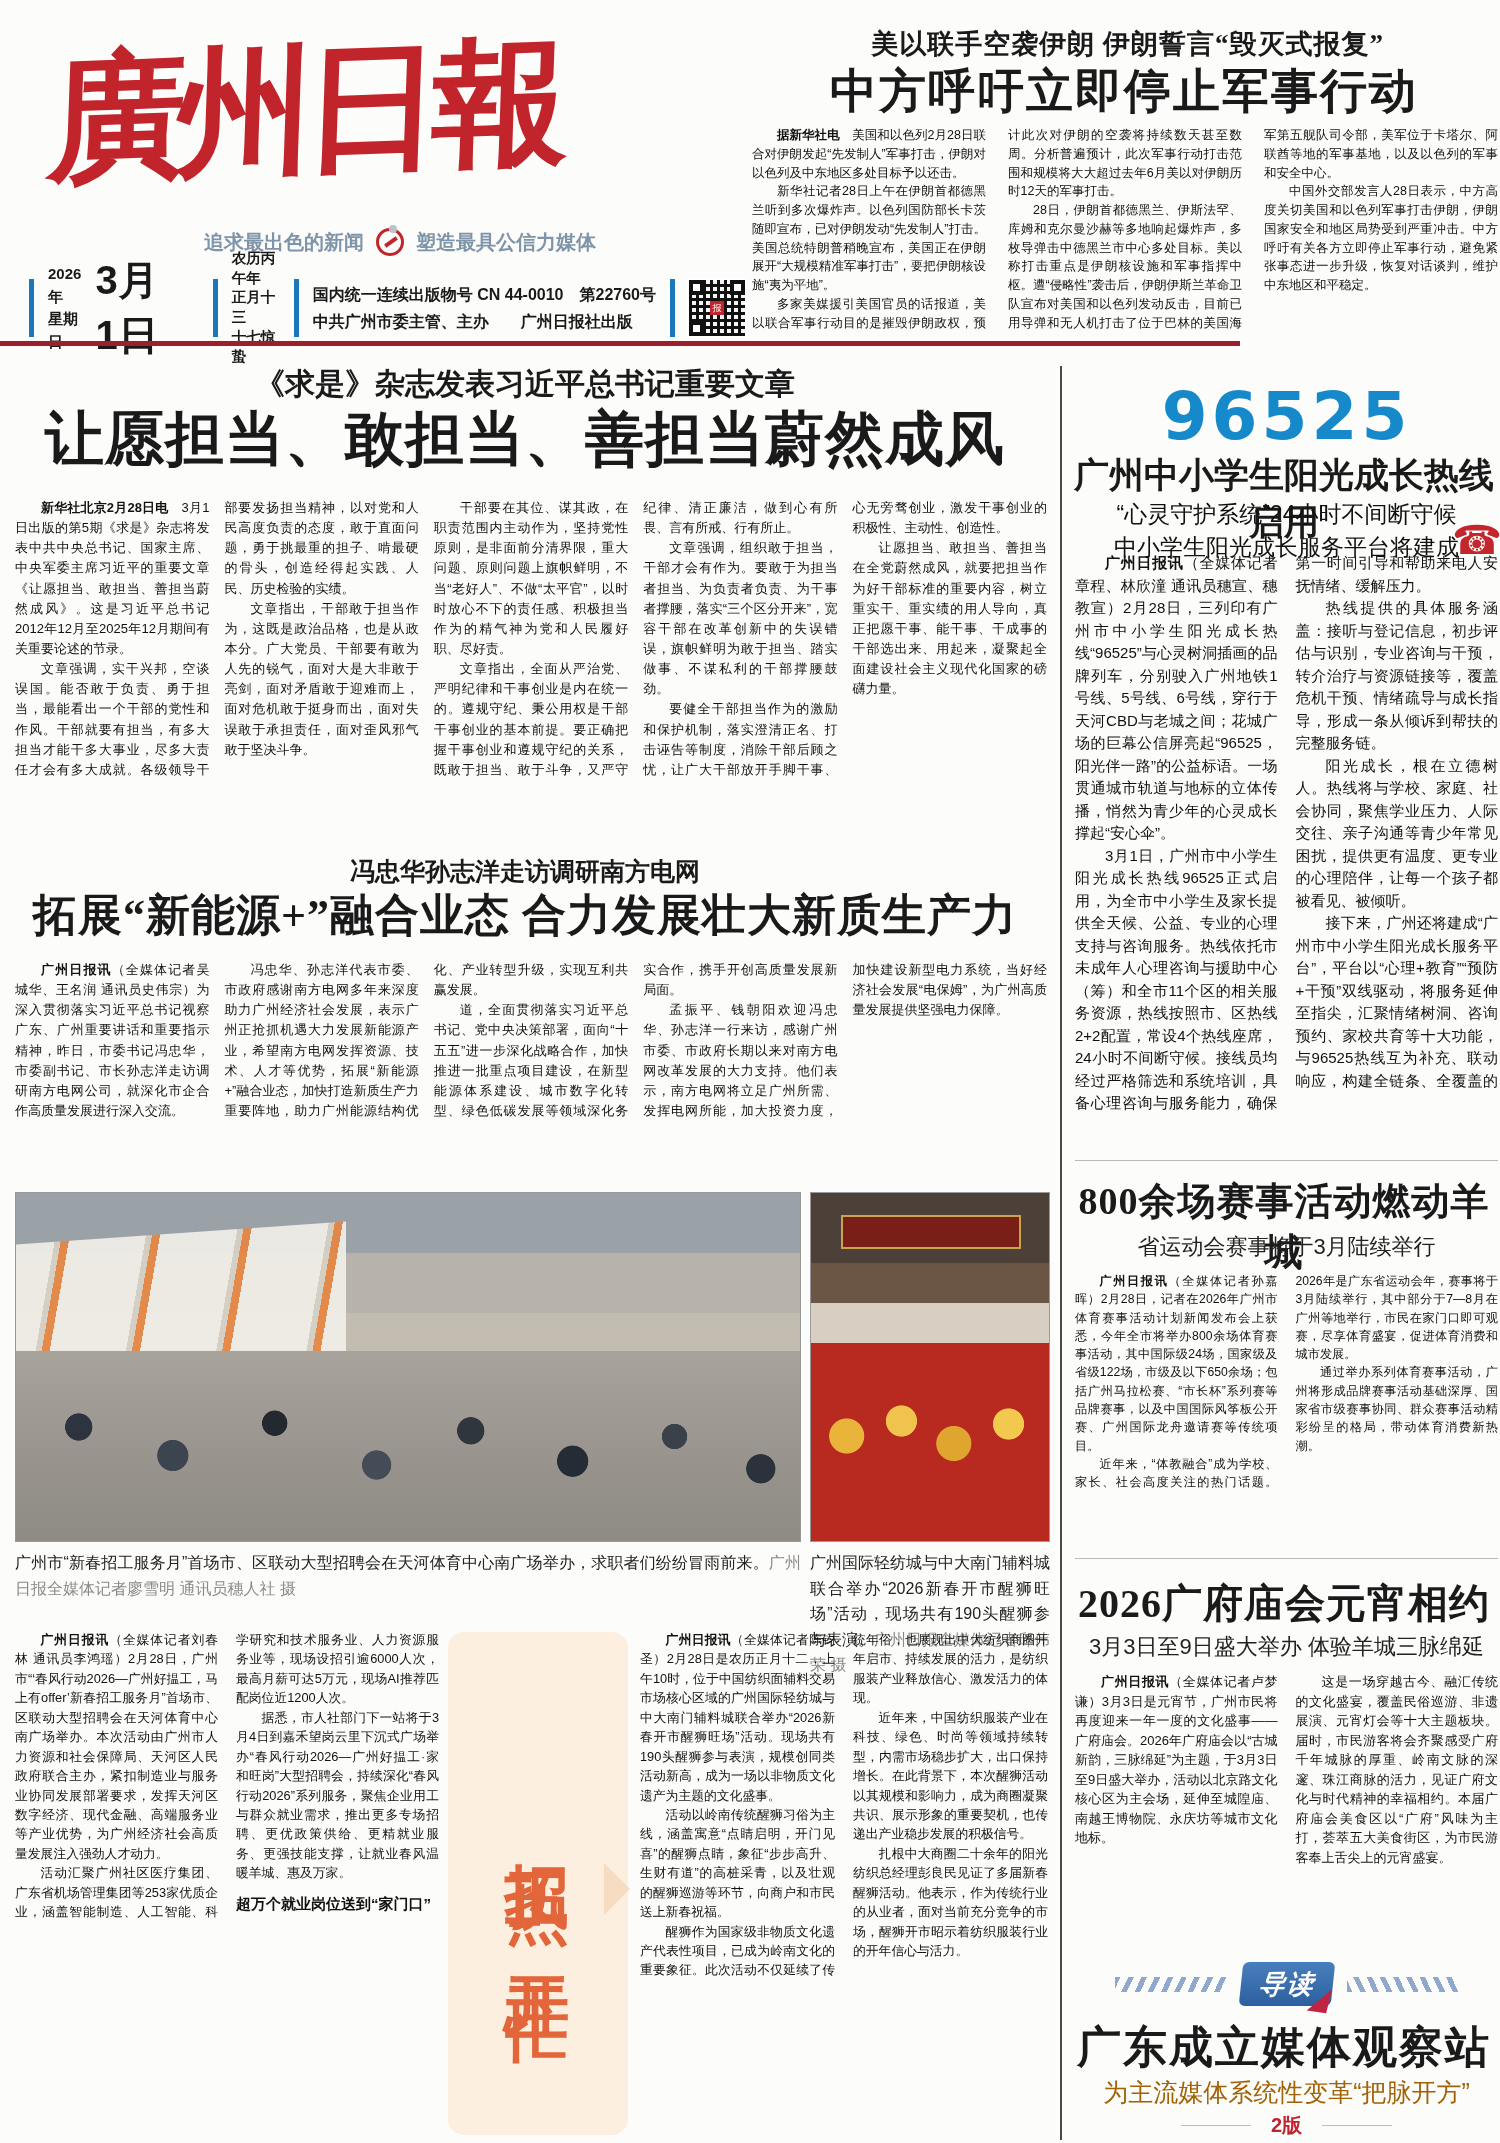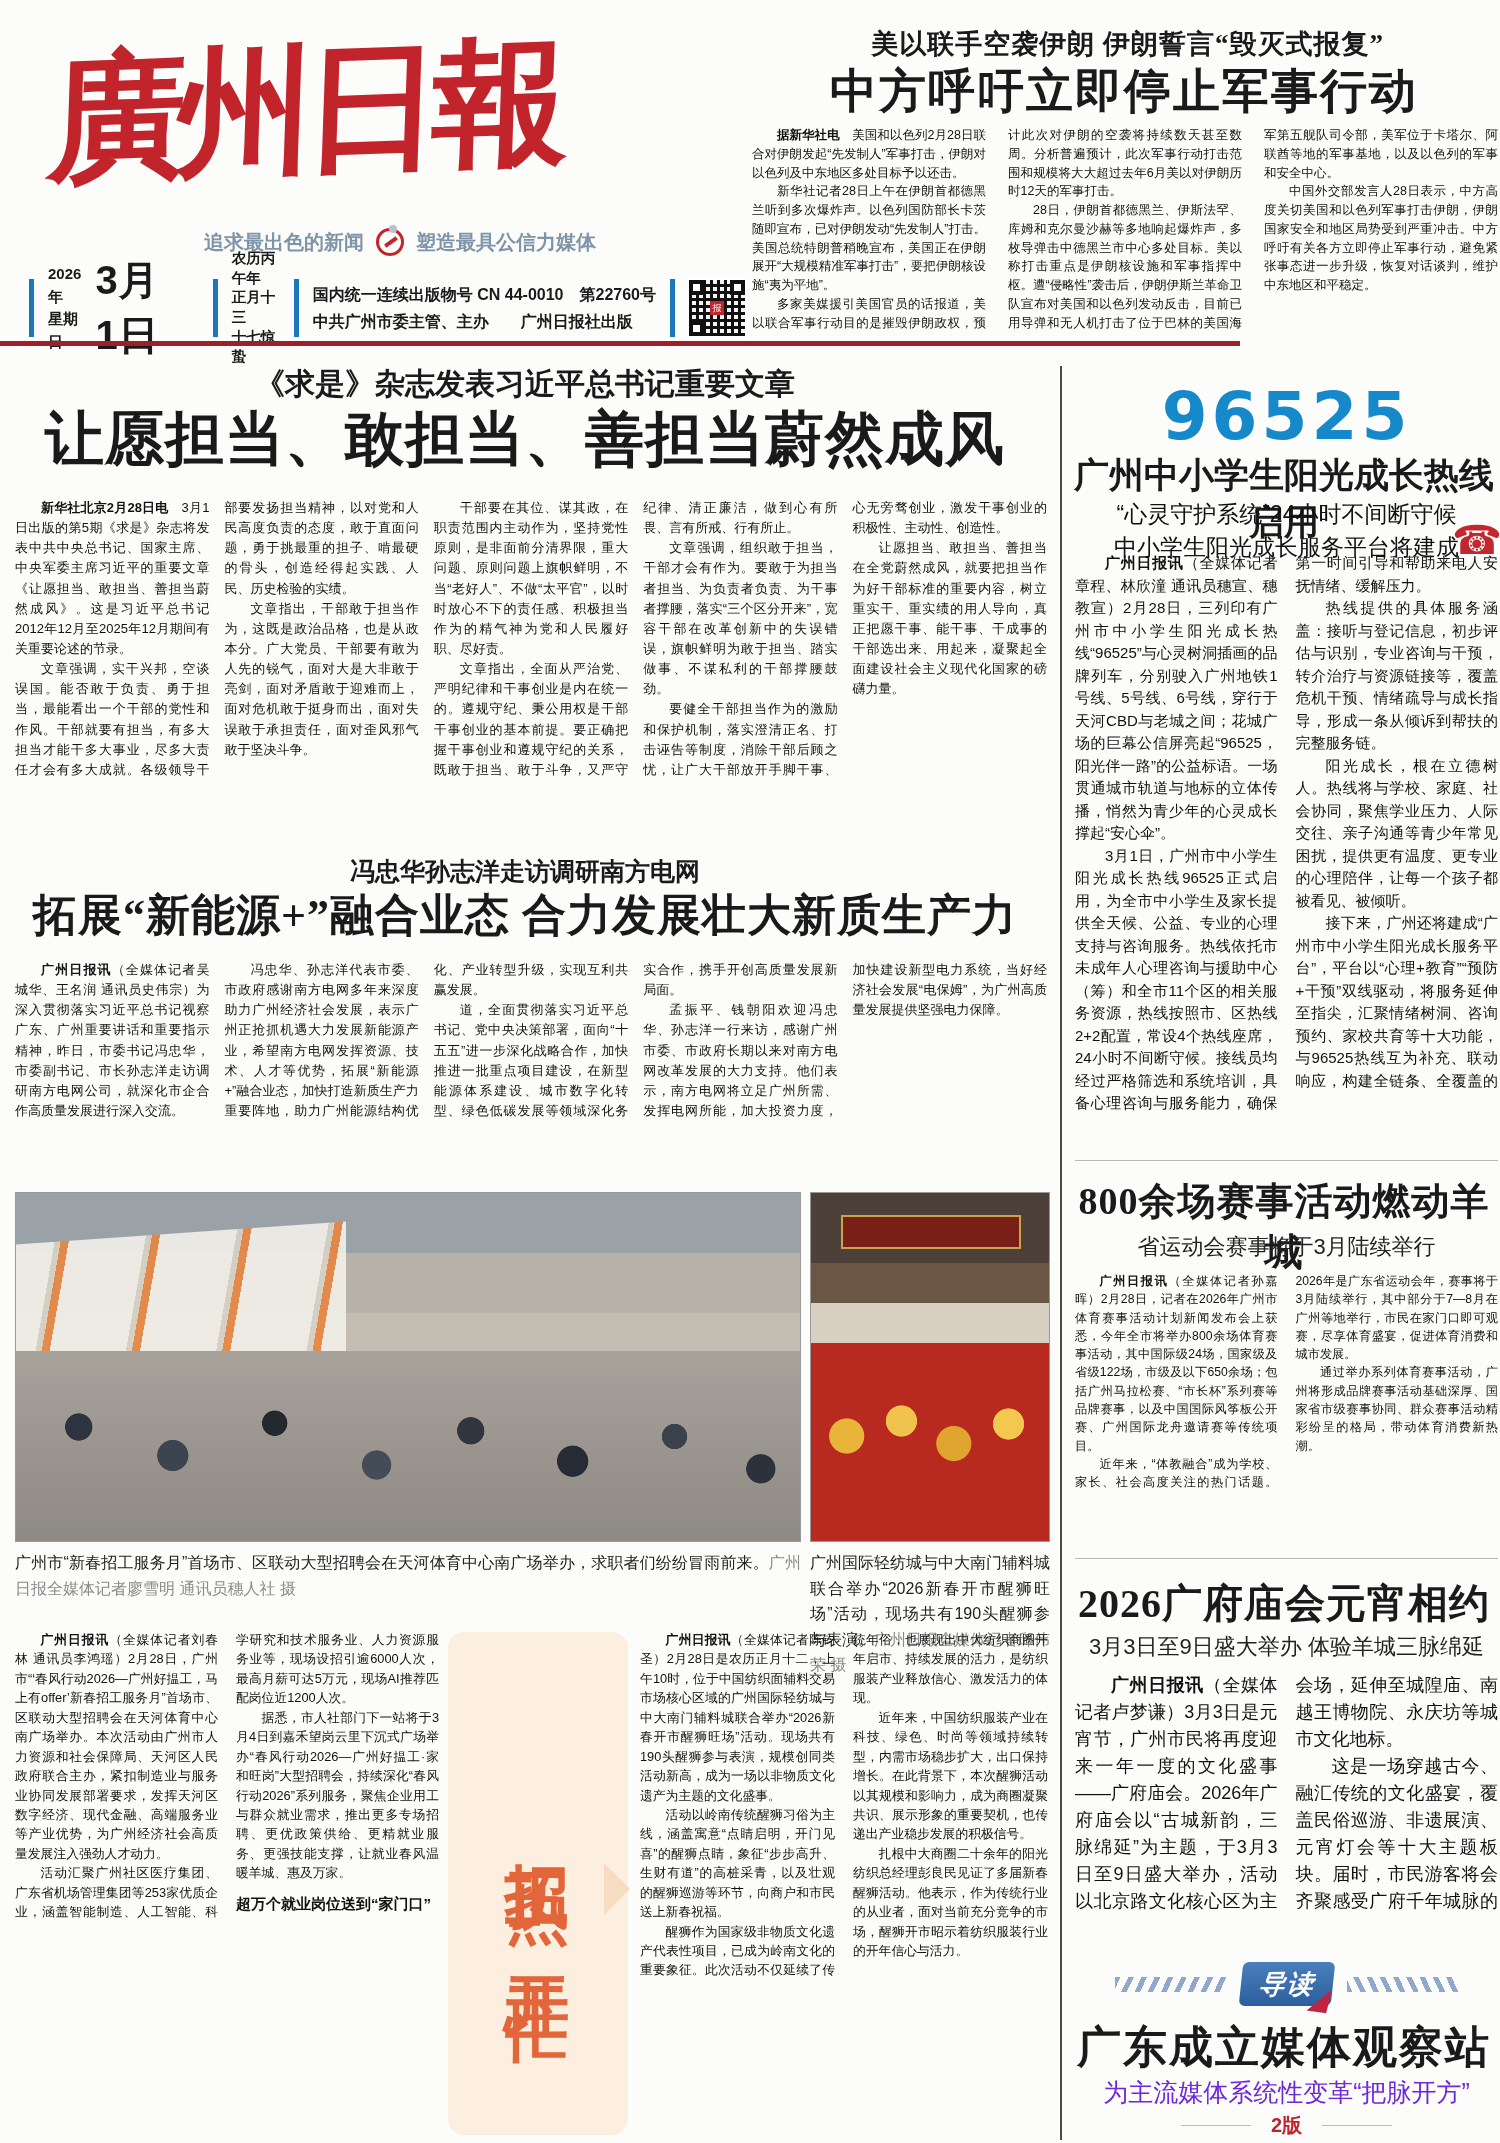--- a/index.html
+++ b/index.html
@@ -123,36 +123,36 @@
   #hl-sub { left:1075px; top:498px; width:423px; font-size:23px; line-height:1.45; color:#111; }
   #hl-phone { left:1452px; top:520px; font-size:40px; color:#c2272d; line-height:1; }
   #hl-body { left:1075px; top:552px; width:423px; height:575px; font-size:15px; line-height:1.5; }
   .rail-sep { left:1075px; width:423px; height:1px; background:#b9b9b9; }
   #sep1 { top:1160px; } #sep2 { top:1558px; }
   #sp-headline { left:1068px; top:1176px; width:432px; font-size:38px; font-weight:900; letter-spacing:1px; }
   #sp-sub { left:1075px; top:1232px; width:423px; font-size:22px; color:#222; }
   #sp-body { left:1075px; top:1272px; width:423px; height:268px; font-size:12.2px; line-height:1.5; }
   #tf-headline { left:1068px; top:1576px; width:432px; font-size:40px; font-weight:900; letter-spacing:1px; }
   #tf-sub { left:1075px; top:1632px; width:423px; font-size:22px; color:#222; }
-  #tf-body { left:1075px; top:1672px; width:423px; height:248px; font-size:18px; line-height:1.5; }
+  #tf-body { left:1075px; top:1672px; width:423px; height:248px; font-size:13px; line-height:1.5; }
 
   
   #dg-row { left:1075px; top:1962px; width:423px; display:flex; align-items:center; justify-content:center; gap:14px; }
   .hatch { width:112px; height:15px; }
   .hatch.l { background:repeating-linear-gradient(115deg,#8fa8cc 0 5px,transparent 5px 12px); }
   .hatch.r { background:repeating-linear-gradient(65deg,#8fa8cc 0 5px,transparent 5px 12px); }
   #dg-badge { width:92px; height:44px; background:linear-gradient(180deg,#4a7fbd,#2b5f9e);
               border-radius:6px; position:relative; display:flex; align-items:center; justify-content:center;
               transform:skewX(-6deg); }
   #dg-badge .txt { color:#fff; font-size:26px; font-weight:900; font-style:italic;
               font-family:"Liberation Serif","DejaVu Serif",serif; letter-spacing:2px; }
   #dg-badge::after { content:""; position:absolute; right:2px; bottom:-6px; width:0; height:0;
               border-left:20px solid transparent; border-bottom:24px solid #c02440; transform:rotate(8deg); }
   #mw-headline { left:1068px; top:2018px; width:432px; font-size:44px; font-weight:900; letter-spacing:2px; }
-  #mw-sub { left:1075px; top:2076px; width:423px; font-size:25px; color:#6d28d9; }
+  #mw-sub { left:1075px; top:2076px; width:423px; font-size:25px; color:#a16207; }
   #pageref { left:1075px; top:2112px; width:423px; display:flex; align-items:center; justify-content:center; gap:20px; }
   #pageref .ln { width:70px; height:1px; background:#bbb; }
   #pageref .pg { color:#c02330; font-weight:900; font-size:20px; }
 </style>
 </head>
 <body>
 
 <div class="abs" id="masthead">廣州日報</div>
 <div class="abs" id="slogan">
   <span>追求最出色的新闻</span>

